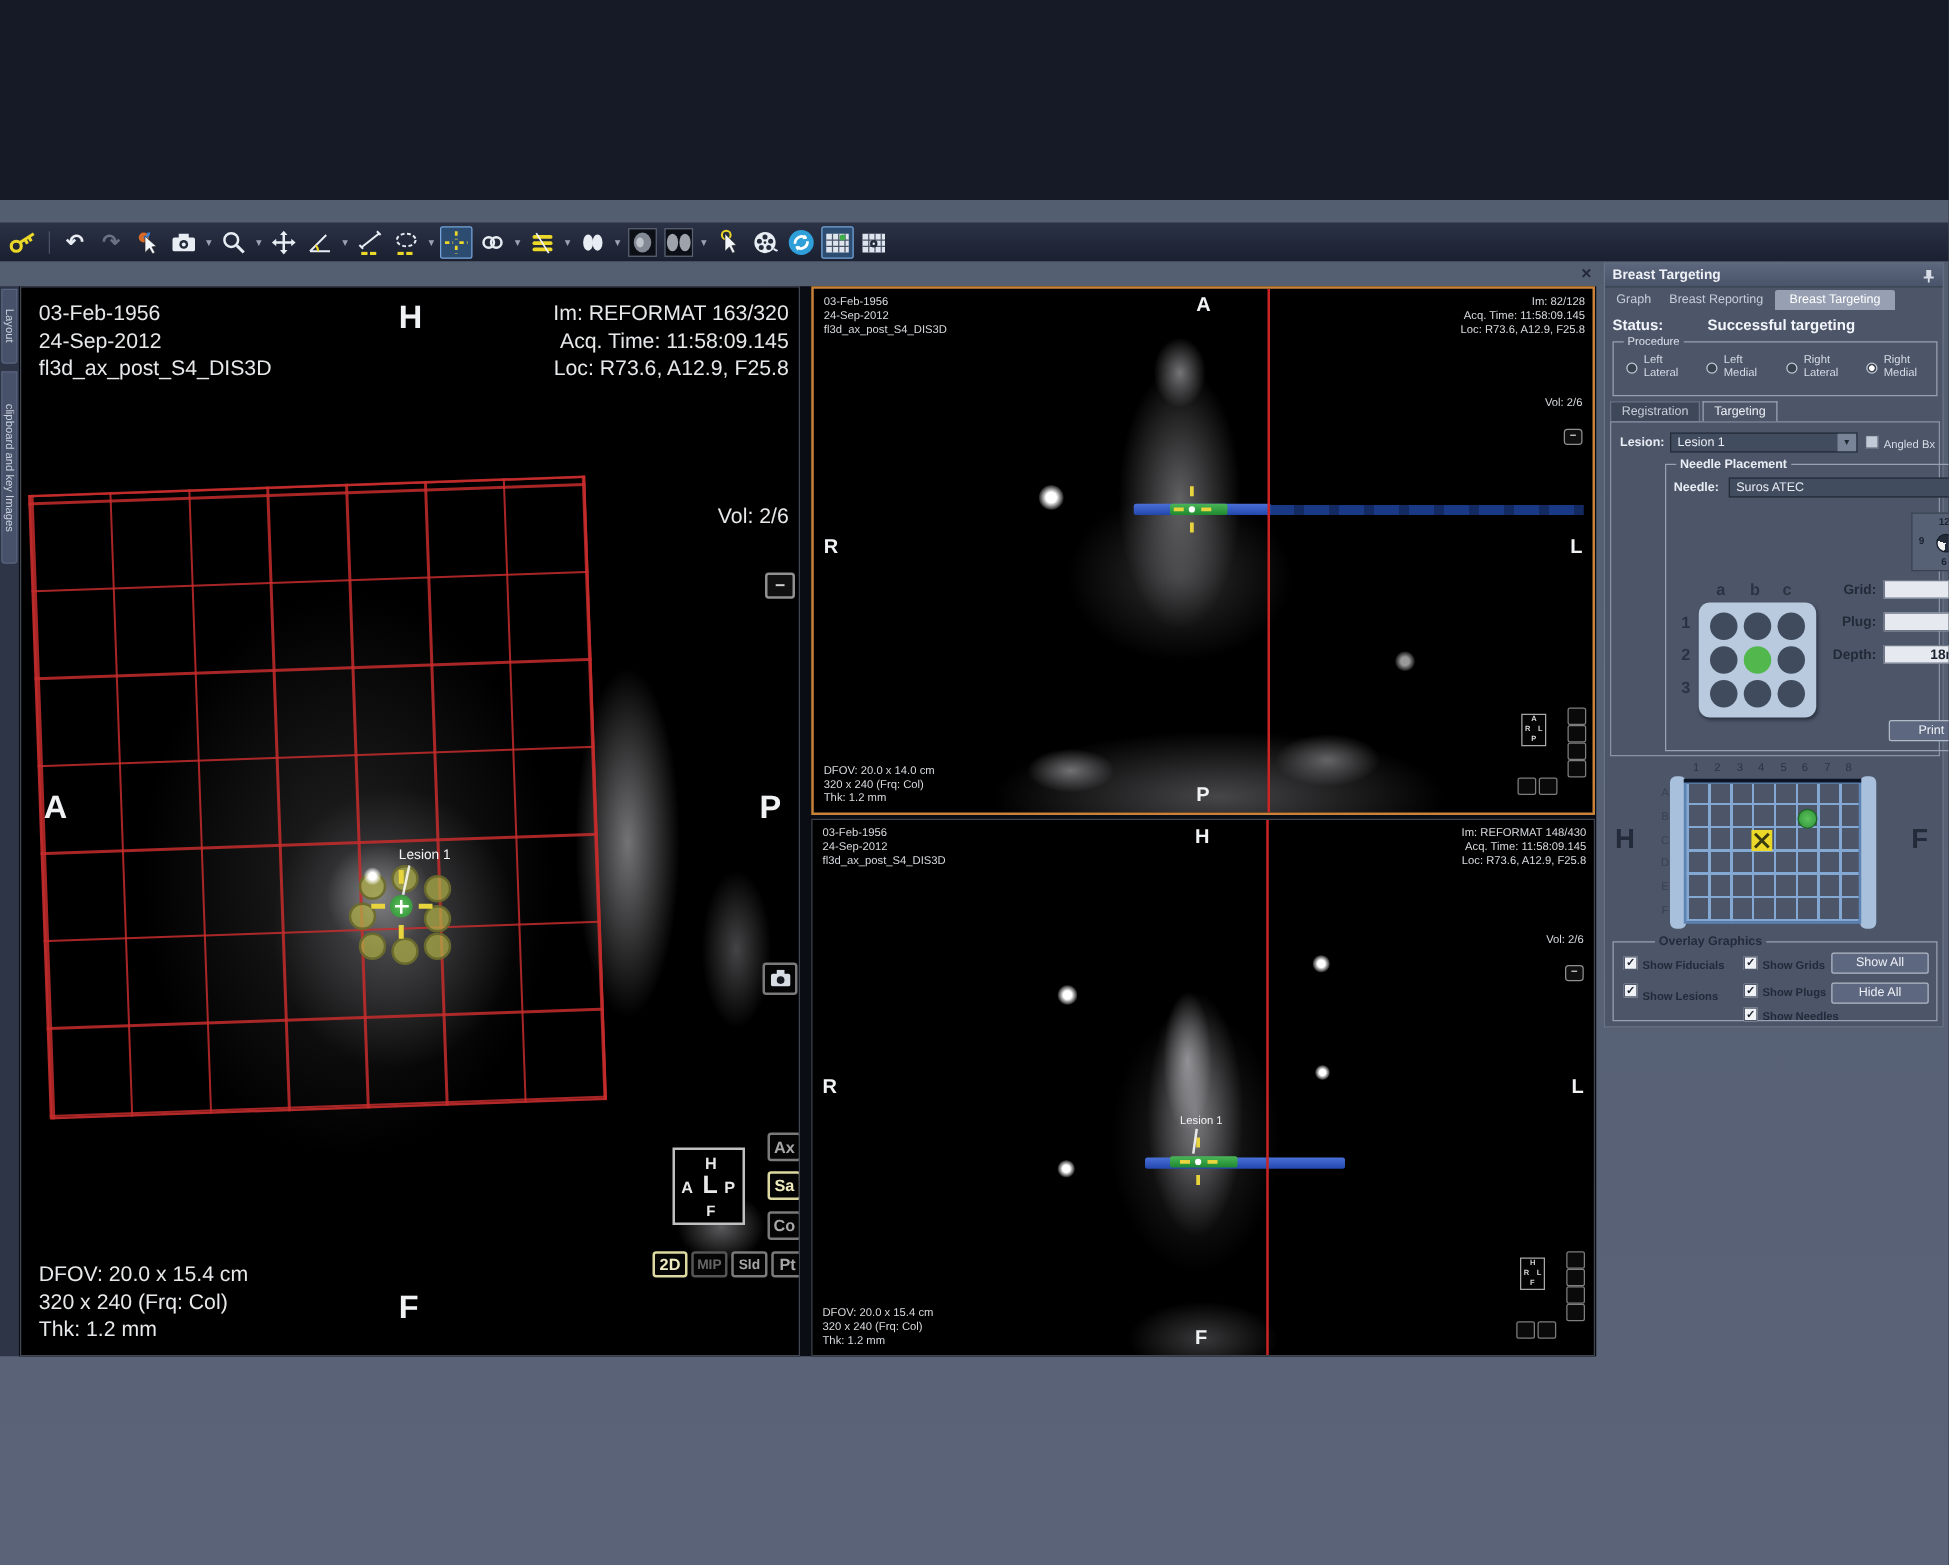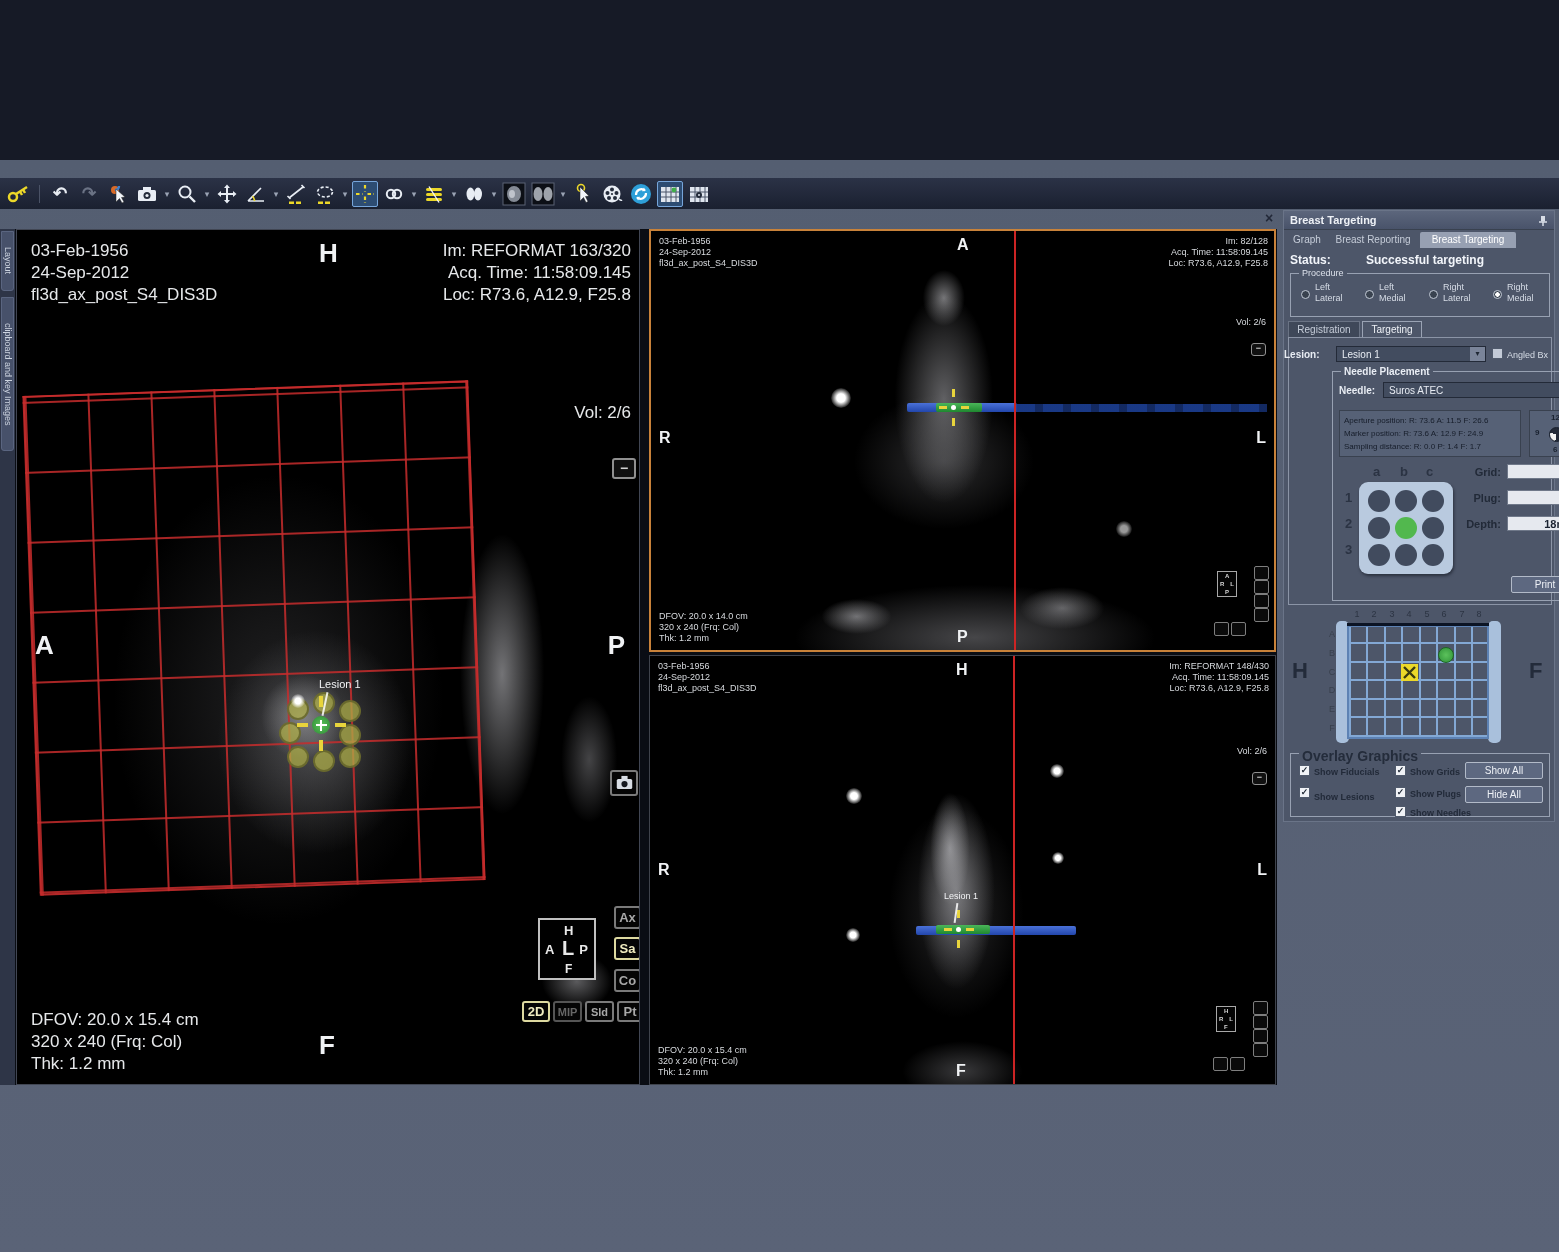--- a/index.html
+++ b/index.html
@@ -92,21 +92,21 @@
     border:1px solid #6a7488;box-sizing:border-box;font-size:10px;color:#dfe4ec;}
   .ptitle{position:absolute;left:0;top:0;width:100%;height:19px;
     background:linear-gradient(#5c667c,#49536a);border-bottom:1px solid #39414f;box-sizing:border-box;}
   .ptitle span{position:absolute;left:6px;top:3px;font-size:11px;font-weight:bold;color:#eef1f6;}
   .ptab{position:absolute;top:21px;height:16px;font-size:10px;line-height:16px;text-align:center;
     color:#c6cdd9;}
   .ptab.sel{background:#97a0b2;color:#fff;border-radius:2px 2px 0 0;}
   .grp{position:absolute;border:1px solid #98a1b2;box-sizing:border-box;}
   .legend{position:absolute;top:-6px;left:8px;background:#4d5669;padding:0 3px;font-size:9px;color:#dbe0ea;}
   .legend.b{font-weight:bold;font-size:10px;color:#e9edf4;}
-  .legend.dark{color:#242c3b;font-weight:bold;font-size:14px;}
+  .legend.dark{color:#242c3b;font-weight:bold;font-size:10px;margin-left:25px;}
   .radio{position:absolute;width:9px;height:9px;border:1px solid #c2cad6;border-radius:50%;background:#39424f;box-sizing:border-box;}
   .radio.sel{background:radial-gradient(circle,#fff 0 2px,#39424f 2.5px);}
   .rlab{position:absolute;font-size:9px;line-height:10px;color:#d6dce6;}
   .subtab{position:absolute;top:110px;height:16px;font-size:10px;text-align:center;line-height:16px;}
   .subtab.off{background:#3f4859;border:1px solid #6a7384;border-bottom:none;color:#c6cdd9;box-sizing:border-box;}
   .subtab.on{background:#4d5669;border:1px solid #9aa3b4;border-bottom:none;color:#eef1f6;box-sizing:border-box;z-index:2;}
   .tgbox{position:absolute;left:4px;top:126px;width:264px;height:268px;border:1px solid #8b94a6;box-sizing:border-box;}
   .plabel{position:absolute;font-size:10px;font-weight:bold;color:#e8ecf3;}
   .dd{position:absolute;background:#424c5f;border:1px solid #232a38;box-sizing:border-box;height:16px;}
   .dd .val{position:absolute;left:5px;top:2px;font-size:10px;color:#e8ecf3;}
@@ -503,39 +503,34 @@
       <span class="rlab" style="left:152px;top:19px;">Lateral</span>
       <span class="radio sel" style="left:202px;top:16px;"></span>
       <span class="rlab" style="left:216px;top:8px;">Right</span>
       <span class="rlab" style="left:216px;top:19px;">Medial</span>
     </div>
 
     <span class="subtab off" style="left:4px;width:72px;">Registration</span>
     <span class="subtab on" style="left:78px;width:60px;">Targeting</span>
     <div class="tgbox"></div>
 
-    <span class="plabel" style="left:0;top:138px;">Lesion:</span>
+    <span class="plabel" style="left:12px;top:138px;">Lesion:</span>
     <div class="dd" style="left:52px;top:135px;width:150px;">
       <span class="val">Lesion 1</span>
       <span class="btn">▾</span>
     </div>
     <span class="chk empty" style="left:208px;top:137px;"></span>
     <span class="rlab" style="left:223px;top:139px;">Angled Bx</span>
 
     <div class="grp" style="left:8px;top:160px;width:256px;height:230px;margin-left:40px;">
       <span class="legend b">Needle Placement</span>
       <span class="plabel" style="left:6px;top:13px;">Needle:</span>
       <div class="dd" style="left:50px;top:10px;width:198px;">
         <span class="val">Suros ATEC</span>
         <span class="btn">▾</span>
-      </div>
-      <div class="posbox" style="left:6px;top:38px;width:182px;height:47px;">
-        <div>Aperture position: R: 73.6 A: 11.5 F: 26.6</div>
-        <div>Marker position: R: 73.6 A: 12.9 F: 24.9</div>
-        <div>Sampling distance: R: 0.0 P: 1.4 F: 1.7</div>
       </div>
       <div class="clockbox" style="left:196px;top:38px;width:52px;height:47px;">
         <span class="ck" style="left:21px;top:2px;">12</span>
         <span class="ck" style="left:5px;top:17px;">9</span>
         <span class="ck" style="right:5px;top:17px;">3</span>
         <span class="ck" style="left:23px;bottom:2px;">6</span>
         <span class="knob" style="left:19px;top:16px;"></span>
       </div>
       <span class="gl" style="left:40px;top:92px;">a</span>
       <span class="gl" style="left:67px;top:92px;">b</span>

